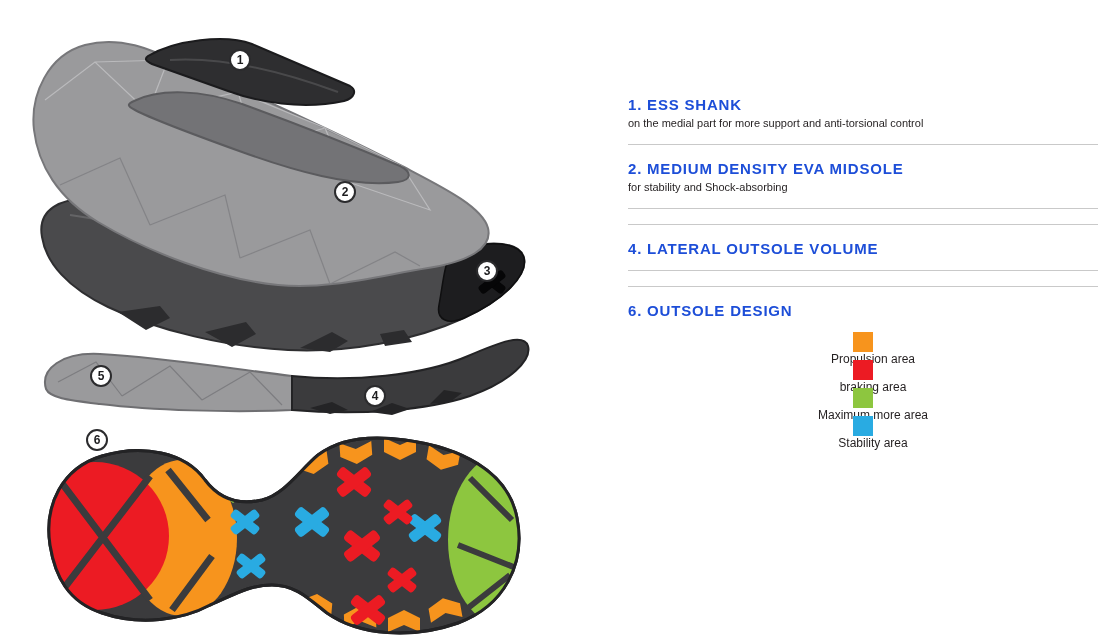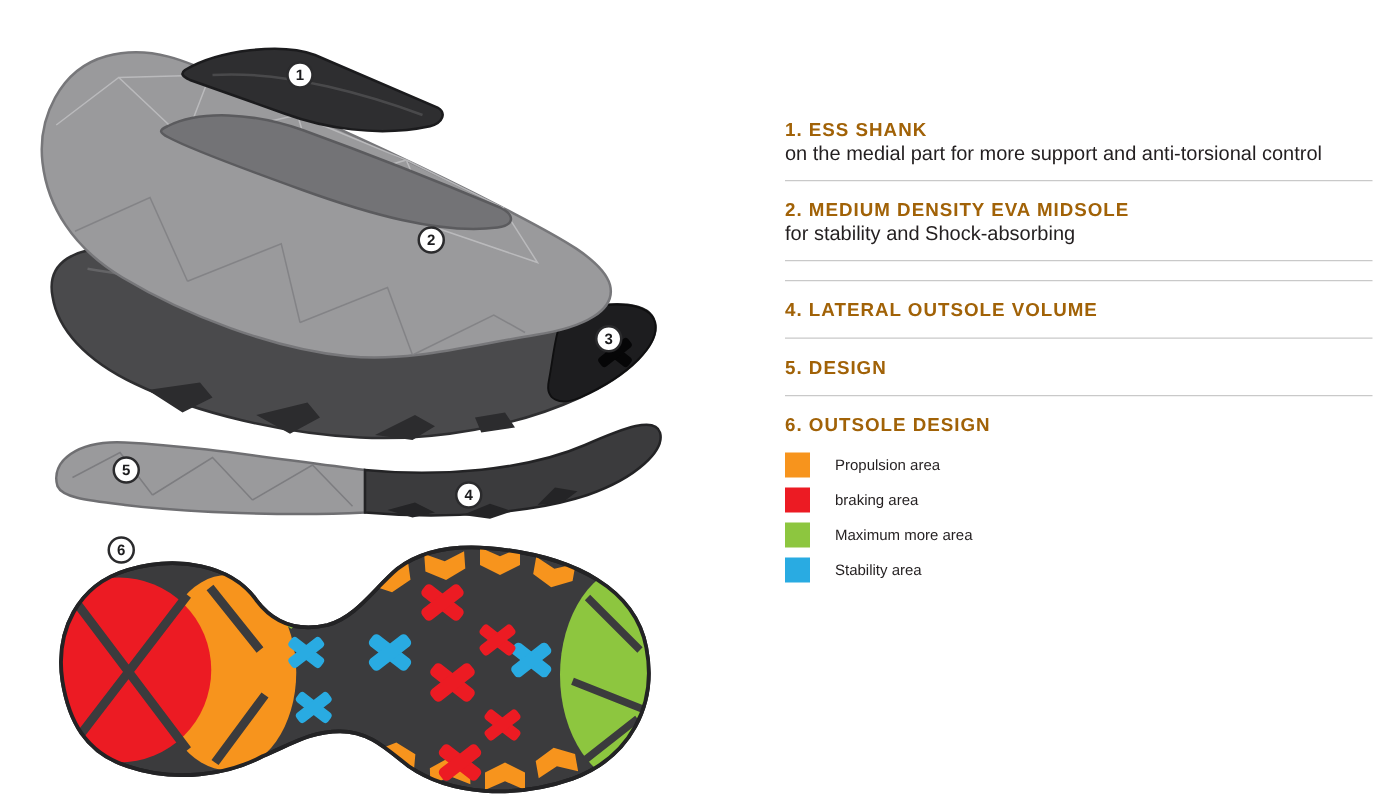--- a/index.html
+++ b/index.html
@@ -4,25 +4,25 @@
 <style>
   html,body{margin:0;padding:0;background:#fff;}
   .page{position:relative;width:1100px;height:637px;background:#fff;overflow:hidden;
         font-family:"Liberation Sans",sans-serif;color:#231f20;}
   .diagram{position:absolute;left:0;top:0;width:620px;height:637px;}
   .marker{position:absolute;width:22px;height:22px;border-radius:50%;background:#fff;
           border:2.5px solid #2b2b2d;display:flex;align-items:center;justify-content:center;
           font-size:12px;font-weight:bold;color:#1c1c1e;box-sizing:border-box;z-index:5;}
   .legend{position:absolute;left:628px;top:96px;width:470px;}
   .legend-section h3{margin:0;font-size:15px;font-weight:bold;letter-spacing:0.8px;
-                     text-transform:uppercase;color:#a16207;}
-  .legend-section p{margin:3px 0 0 0;font-size:16px;line-height:15px;color:#231f20;}
+                     text-transform:uppercase;color:#1d4ed8;}
+  .legend-section p{margin:3px 0 0 0;font-size:11px;line-height:15px;color:#231f20;}
   .legend hr{border:none;border-top:1px solid #c9c9c9;margin:13px 0 15px 0;}
   .color-key{margin-top:13px;}
-  .key-row{display:flex;align-items:center;margin-bottom:8px;height:20px;}
+  .key-row{display:flex;align-items:center;margin-bottom:8px;height:20px;flex-direction:column;}
   .swatch{width:20px;height:20px;flex:0 0 20px;}
   .key-label{margin-left:20px;font-size:12px;color:#231f20;}
 </style>
 </head>
 <body>
 
 <div class="page">
 
   <svg class="diagram" viewBox="0 0 620 637">
     <defs>
@@ -131,21 +131,20 @@
     <div class="legend-section">
     </div>
     <hr>
 
     <div class="legend-section">
       <h3>4. LATERAL OUTSOLE VOLUME</h3>
     </div>
     <hr>
 
     <div class="legend-section">
-      <h3>5. DESIGN</h3>
     </div>
     <hr>
 
     <div class="legend-section">
       <h3>6. OUTSOLE DESIGN</h3>
       <div class="color-key">
         <div class="key-row">
           <span class="swatch" style="background: rgb(247, 148, 29);"></span>
           <span class="key-label">Propulsion area</span>
         </div>

